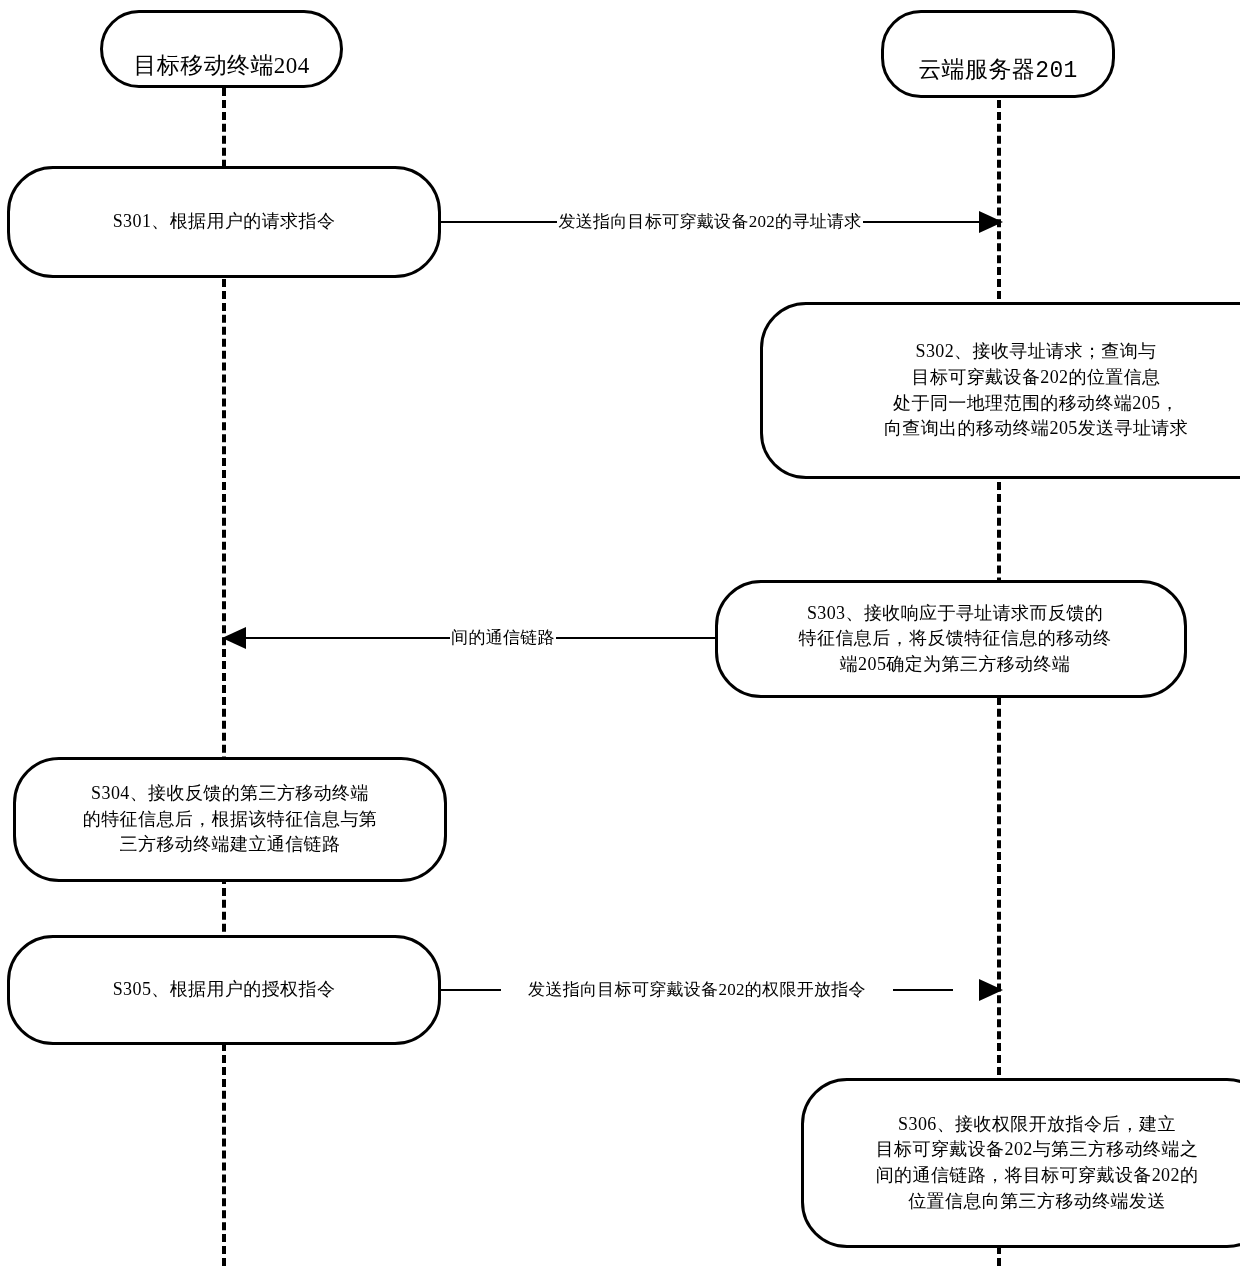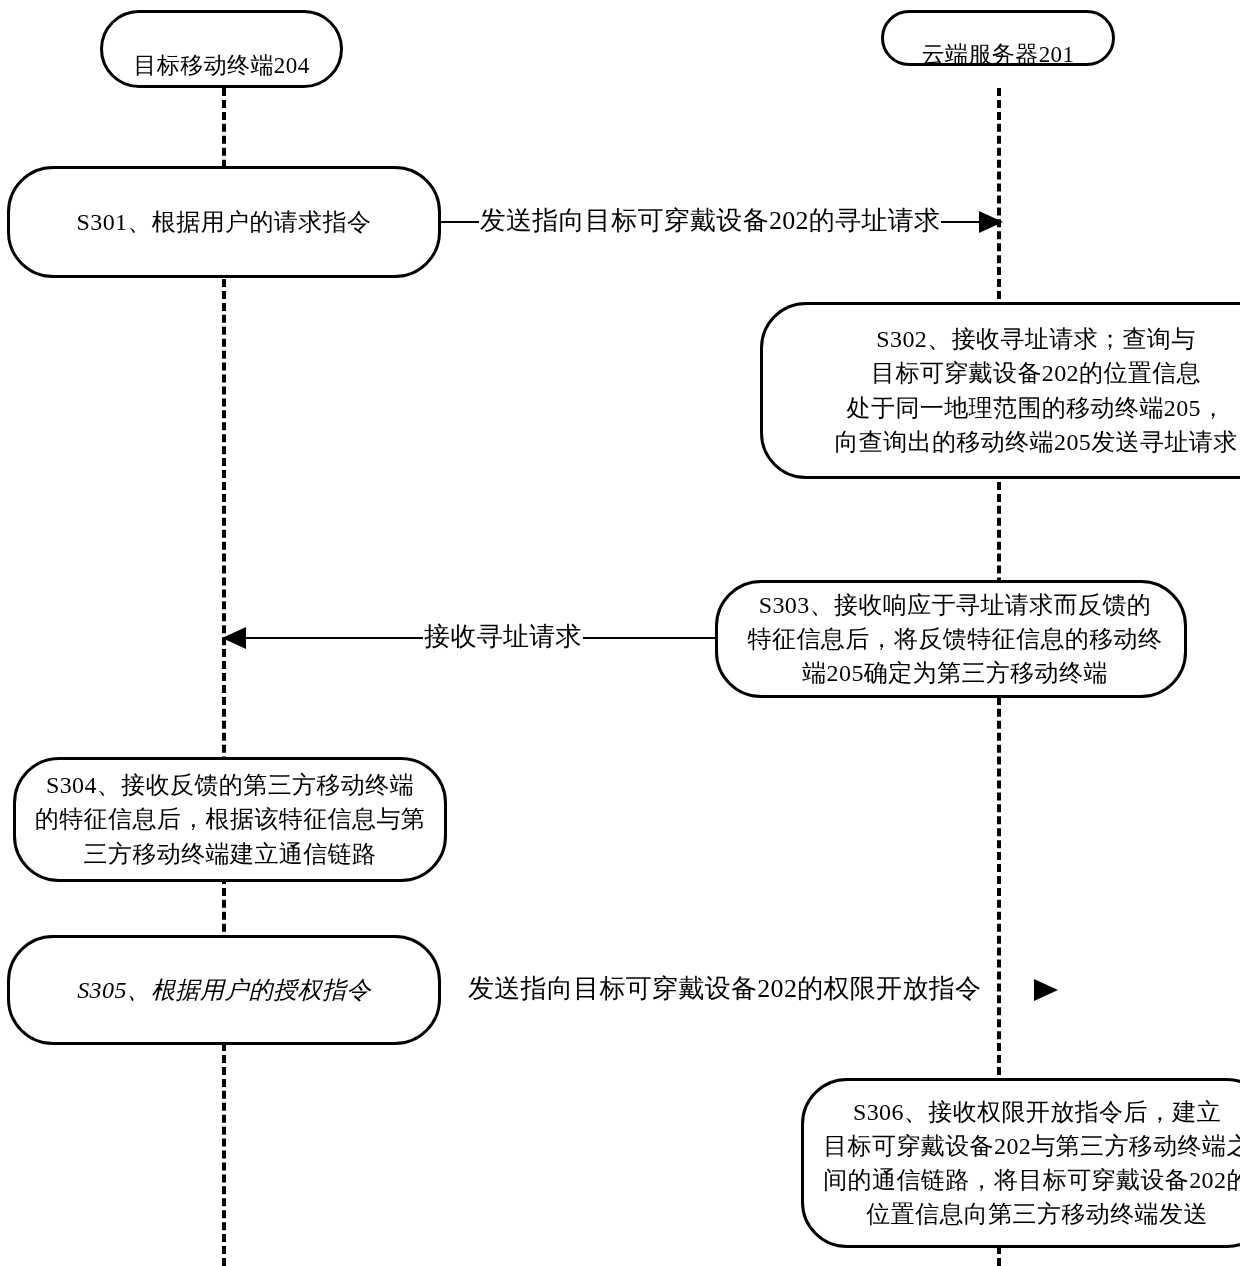--- a/index.html
+++ b/index.html
@@ -38,21 +38,21 @@
     background: #ffffff;
     display: flex;
     align-items: center;
     justify-content: center;
     text-align: center;
     z-index: 3;
   }
   .node .txt {
     display: block;
     line-height: 1.42;
-    font-size: 24px;
+    font-size: 18px;
     letter-spacing: 0.4px;
     white-space: pre-line;
     padding: 0 14px;
   }
   .header-node {
     border-radius: 40px;
   }
   .header-node .txt {
     font-size: 23px;
     margin-top: 34px;
@@ -66,21 +66,21 @@
     align-items: center;
     z-index: 2;
   }
   .msg .seg {
     flex: 1 1 auto;
     height: 0;
     border-top: 2.5px solid #000000;
   }
   .msg .msg-label {
     flex: 0 0 auto;
-    font-size: 26px;
+    font-size: 17px;
     line-height: 1;
     padding: 0 1px;
     white-space: nowrap;
     background: #ffffff;
     letter-spacing: 0.3px;
     transform: translateY(-1px);
   }
   .msg .head-right {
     flex: 0 0 auto;
     width: 0;
@@ -103,21 +103,21 @@
 
 <div id="canvas">
 
   <div class="lifeline" style="left:222px; top:88px; height:1178px;"></div>
   <div class="lifeline" style="left:997px; top:88px; height:1178px;"></div>
 
   <div class="node header-node" style="left:100px; top:10px; width:243px; height:78px;">
     <span class="txt">目标移动终端204</span>
   </div>
 
-  <div class="node header-node" style="left:881px; top:10px; width:234px; height:56px;">
+  <div class="node header-node" style="left:881px; top:10px; width:234px; height:88px;font-family:Liberation Mono, monospace;">
     <span class="txt">云端服务器201</span>
   </div>
 
   <div class="node" style="left:7px; top:166px; width:434px; height:112px;">
     <span class="txt">S301、根据用户的请求指令</span>
   </div>
 
   <div class="msg" style="left:441px; top:202px; width:562px;">
     <div class="seg"></div>
     <span class="msg-label">发送指向目标可穿戴设备202的寻址请求</span>
@@ -134,31 +134,31 @@
 
   <div class="node" style="left:715px; top:580px; width:472px; height:118px;padding-left:8px;">
     <span class="txt">S303、接收响应于寻址请求而反馈的
 特征信息后，将反馈特征信息的移动终
 端205确定为第三方移动终端</span>
   </div>
 
   <div class="msg" style="left:222px; top:618px; width:538px;">
     <div class="head-left"></div>
     <div class="seg"></div>
-    <span class="msg-label">接收寻址请求</span>
+    <span class="msg-label">间的通信链路</span>
     <div class="seg"></div>
   </div>
 
   <div class="node" style="left:7px; top:757px; width:434px; height:125px;margin-left:6px;">
     <span class="txt">S304、接收反馈的第三方移动终端
 的特征信息后，根据该特征信息与第
 三方移动终端建立通信链路</span>
   </div>
 
-  <div class="node" style="left:7px; top:935px; width:434px; height:110px;font-style:italic;">
+  <div class="node" style="left:7px; top:935px; width:434px; height:110px;">
     <span class="txt">S305、根据用户的授权指令</span>
   </div>
 
   <div class="msg" style="left:441px; top:970px; width:562px;gap:26px;">
     <div class="seg"></div>
     <span class="msg-label">发送指向目标可穿戴设备202的权限开放指令</span>
     <div class="seg"></div>
     <div class="head-right"></div>
   </div>
 

